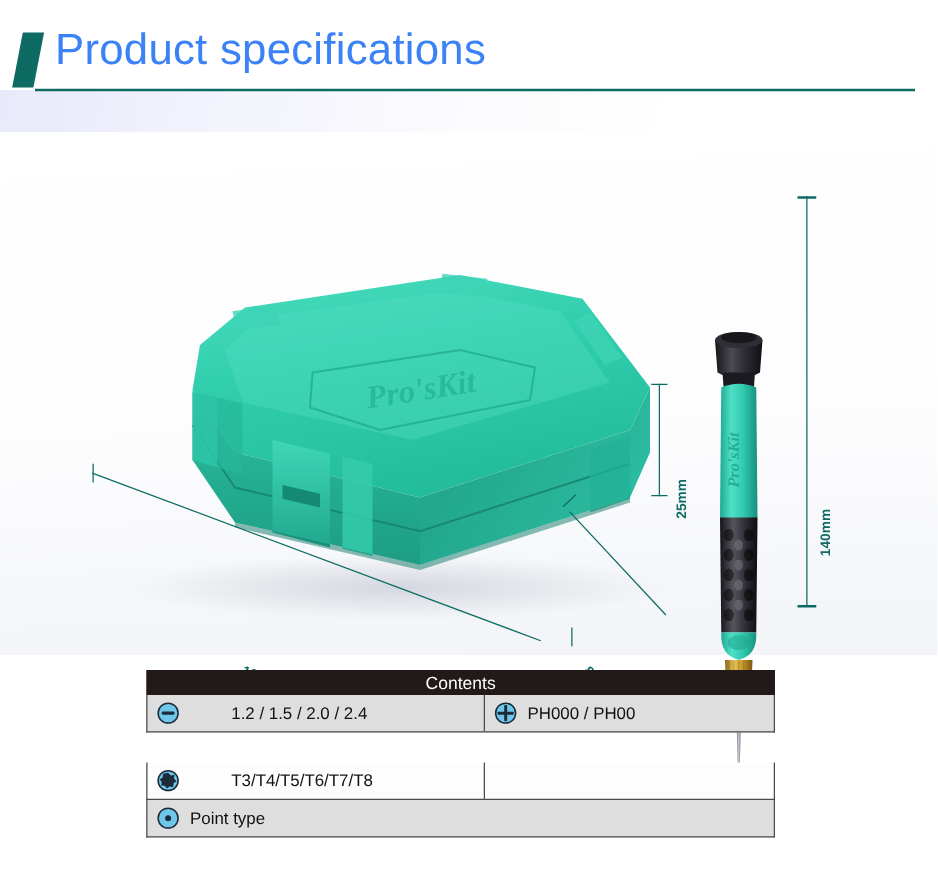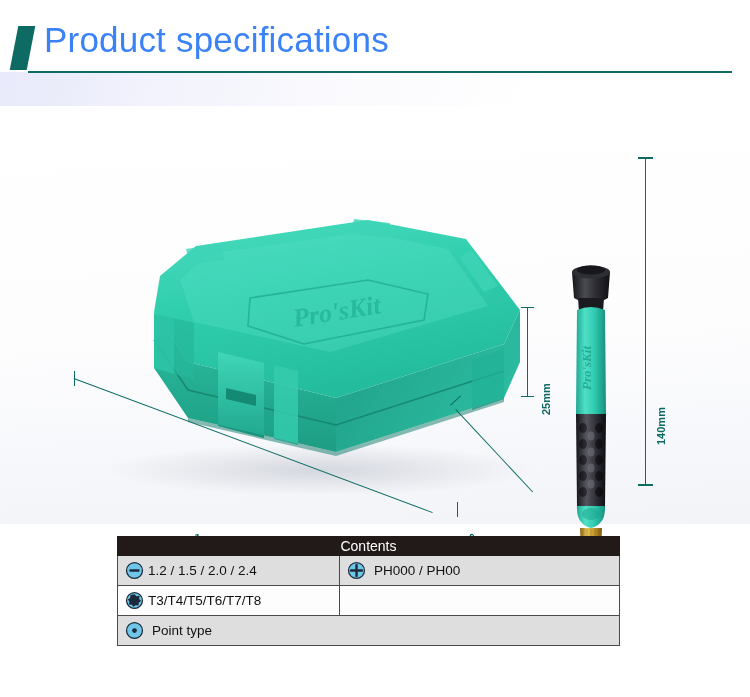--- a/index.html
+++ b/index.html
@@ -58,23 +58,23 @@
   .tbl-head{
     height:20px;background:#221a18;color:#ffffff;
     display:flex;align-items:center;justify-content:center;font-size:14px;
   }
   .tbl-row{
     border-left:1px solid #4a4a4a;border-right:1px solid #4a4a4a;border-bottom:1px solid #4a4a4a;
     display:flex;align-items:stretch;
   }
   .tbl-row.single{background:#ffffff;height:27px;}
   .tbl-row.shade{background:#dedede;}
-  .tbl-row.plain{background:#fdfdfd;}
+  .tbl-row.plain{background:#fdfdfd;margin-top:24px;}
   .cell{display:flex;align-items:center;height:29px;padding-left:7px;font-size:13.5px;color:#111;}
-  .cell.left{width:222px;border-right:1px solid #4a4a4a;box-sizing:border-box;}
+  .cell.left{width:270px;border-right:1px solid #4a4a4a;box-sizing:border-box;gap:37px;}
   .cell.right{flex:1;}
   .cell.full{width:100%;padding-left:9px;font-size:13.5px;}
   .ico{width:19px;height:19px;flex:0 0 19px;margin-right:4px;}
   .ico svg{display:block;}
   .cell .txt{line-height:1;}
   .cell.right .txt{margin-left:4px;}
 </style>
 </head>
 <body>
 

